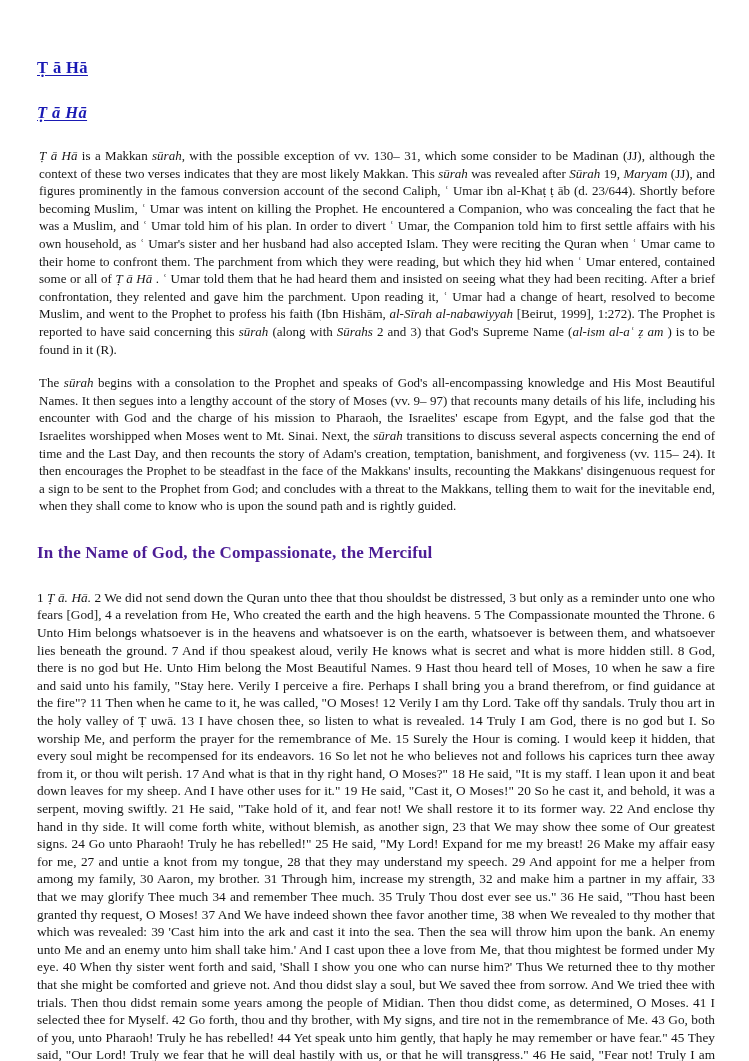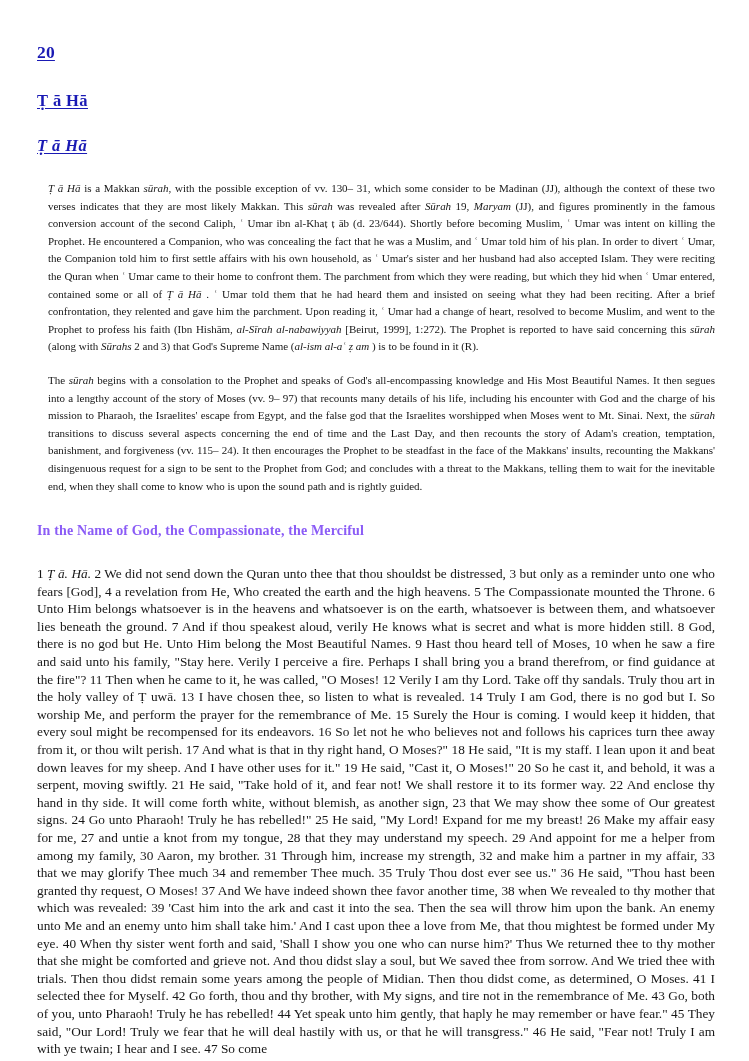--- a/index.html
+++ b/index.html
@@ -54,55 +54,52 @@
     color: #1a1ab4;
     text-decoration: underline;
     text-underline-offset: 2px;
     margin: 25px 0 0 0;
     display: inline-block;
     letter-spacing: 0.4px;
   }
 
   
   .intro {
-    font-size: 11px;
+    font-size: 13px;
     line-height: 17.6px;
     text-align: justify;
-    margin: 24px 0 0 11px;
+    margin: 24px 0 0 2px;
     color: #161616;
     letter-spacing: -0.01px;
   }
   .intro + .intro { margin-top: 16px; font-family: Liberation Serif, serif; }
 
   .basmala {
-    font-size: 14px;
+    font-size: 17px;
     font-weight: bold;
     margin: 28px 0 0 0;
-    color: #8b5cf6;
+    color: #4c1d95;
     letter-spacing: 0.15px;
   }
 
   .verses {
     font-size: 13.3px;
     line-height: 17.6px;
     text-align: justify;
     margin: 26px 0 0 0;
     color: #161616;
   }
 
   i, em { font-style: italic; }
 </style>
 </head>
 <body>
 
 <div class="page">
 
-  <div class="heading-row h1row">
-    <a class="surah-number">20</a>
-  </div>
 
   <div class="heading-row">
     <a class="surah-title">Ṭ ā Hā</a>
   </div>
 
   <div class="heading-row">
     <a class="surah-title-italic">Ṭ ā Hā</a>
   </div>
 
   <p class="intro"><i>Ṭ ā Hā</i> is a Makkan <i>sūrah</i>, with the possible exception of vv. 130– 31, which some consider to be Madinan (JJ), although the context of these two verses indicates that they are most likely Makkan. This <i>sūrah</i> was revealed after <i>Sūrah</i> 19, <i>Maryam</i> (JJ), and figures prominently in the famous conversion account of the second Caliph, ʿ Umar ibn al-Khaṭ ṭ āb (d. 23/644). Shortly before becoming Muslim, ʿ Umar was intent on killing the Prophet. He encountered a Companion, who was concealing the fact that he was a Muslim, and ʿ Umar told him of his plan. In order to divert ʿ Umar, the Companion told him to first settle affairs with his own household, as ʿ Umar's sister and her husband had also accepted Islam. They were reciting the Quran when ʿ Umar came to their home to confront them. The parchment from which they were reading, but which they hid when ʿ Umar entered, contained some or all of <i>Ṭ ā Hā</i> . ʿ Umar told them that he had heard them and insisted on seeing what they had been reciting. After a brief confrontation, they relented and gave him the parchment. Upon reading it, ʿ Umar had a change of heart, resolved to become Muslim, and went to the Prophet to profess his faith (Ibn Hishām, <i>al-Sīrah al-nabawiyyah</i> [Beirut, 1999], 1:272). The Prophet is reported to have said concerning this <i>sūrah</i> (along with <i>Sūrahs</i> 2 and 3) that God's Supreme Name (<i>al-ism al-aʿ ẓ am</i> ) is to be found in it (R).</p>

